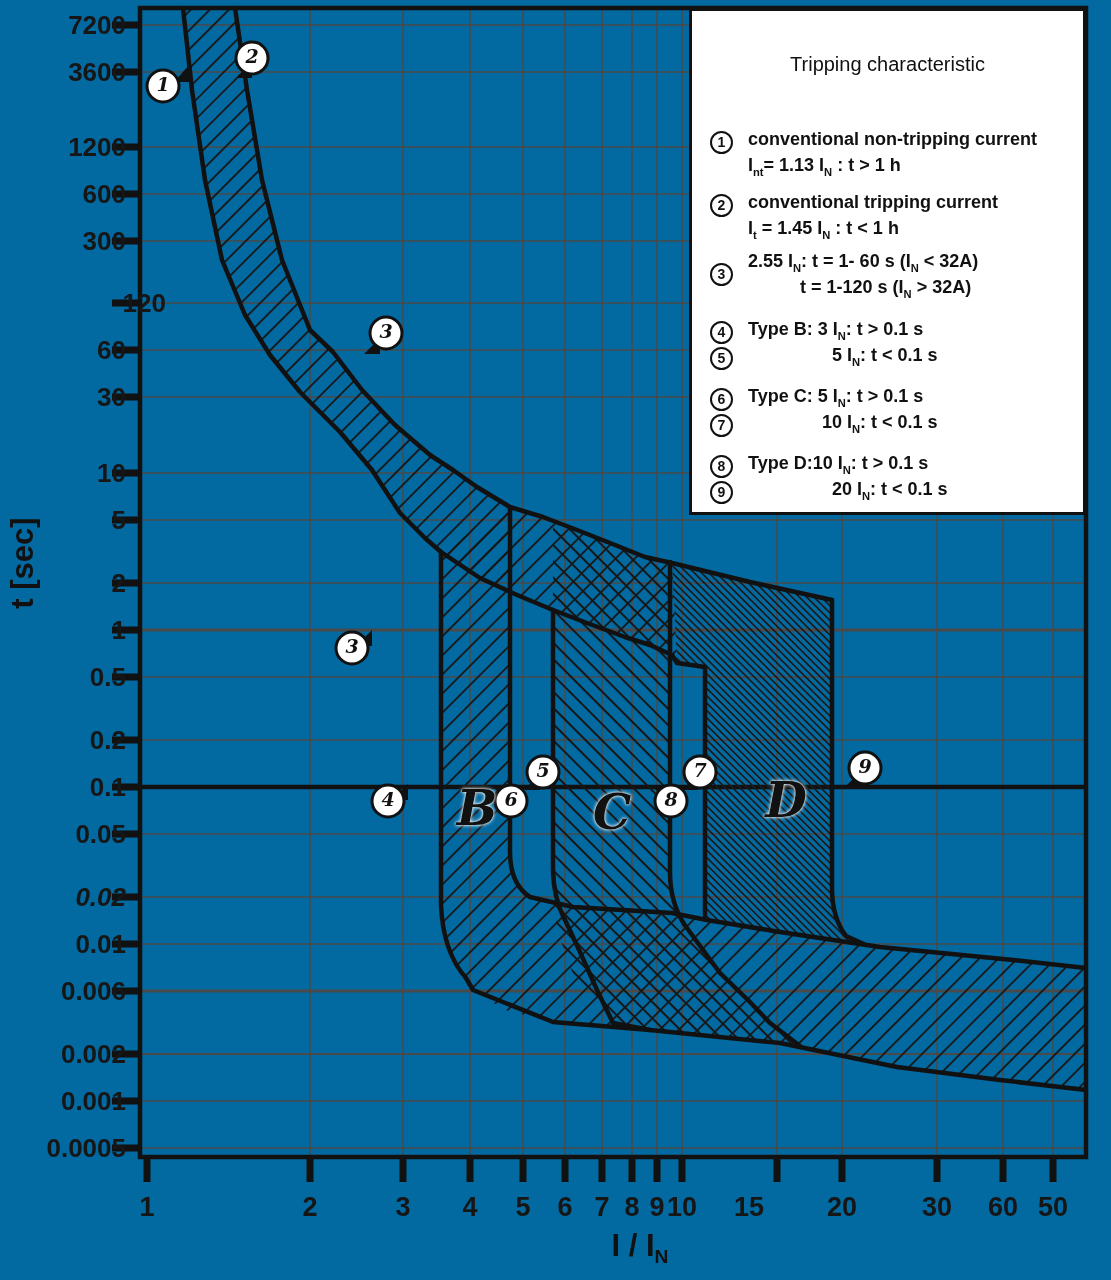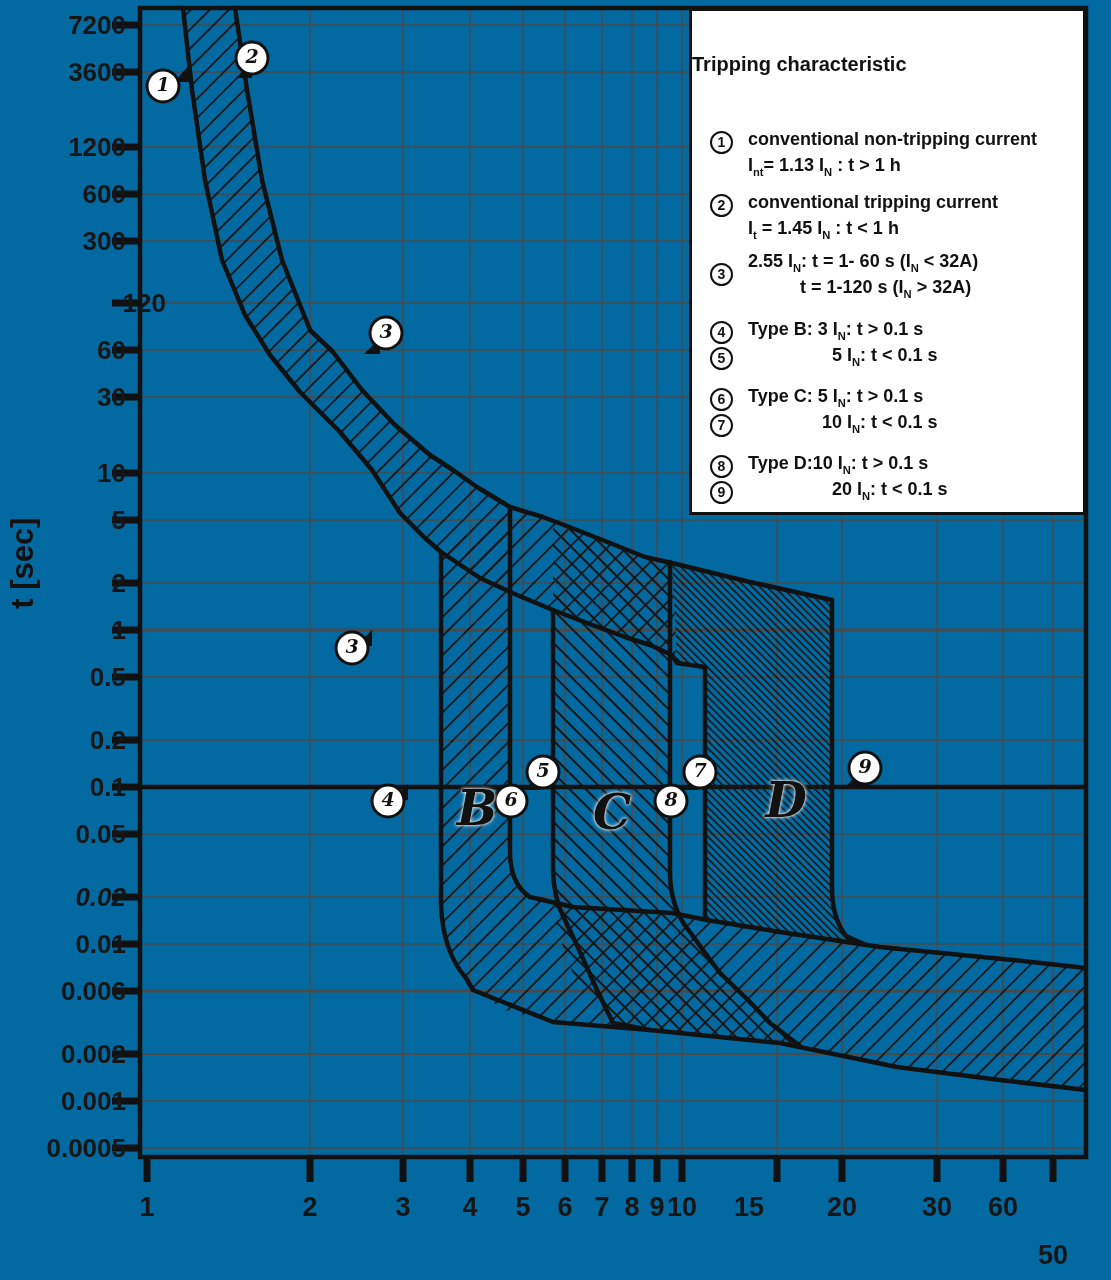--- a/index.html
+++ b/index.html
@@ -9,21 +9,21 @@
   .ylab{position:absolute;left:0;width:126px;text-align:right;font-size:26px;font-weight:bold;
         color:#161616;transform:translateY(-50%);letter-spacing:0px;}
   .xlab{position:absolute;width:90px;text-align:center;font-size:27px;font-weight:bold;color:#161616;}
   .axis-title-y{position:absolute;left:-62px;top:545px;width:170px;text-align:center;
         font-size:31px;font-weight:bold;transform:rotate(-90deg);}
   .axis-title-x{position:absolute;left:540px;top:1228px;width:200px;font-size:31px;font-weight:bold;text-align:center;}
   .axis-title-x sub,.legend-line sub{font-size:0.62em;}
   
   .legend-box{position:absolute;left:689px;top:8px;width:397px;height:507px;background:#fff;
         border:3px solid #111;box-sizing:border-box;}
-  .legend-title{position:absolute;left:0;width:100%;font-size:20px;font-weight:bold;}
+  .legend-title{position:absolute;left:0;width:100%;text-align:center;font-size:20px;font-weight:normal;}
   .lg-item-circle{position:absolute;width:23px;height:23px;border:2.4px solid #111;border-radius:50%;
         box-sizing:border-box;text-align:center;font-size:14px;font-weight:bold;line-height:19px;background:#fff;}
   .legend-line{position:absolute;font-size:18px;font-weight:bold;white-space:nowrap;}
   
   .marker{position:absolute;width:29px;height:29px;border:3px solid #111;border-radius:50%;background:#fff;
         transform:translate(-50%,-50%);text-align:center;
         font-family:"DejaVu Serif",serif;font-style:italic;font-weight:bold;font-size:19px;line-height:24px;}
   .region-letter{position:absolute;transform:translate(-50%,-50%);
         font-family:"DejaVu Serif",serif;font-style:italic;font-weight:bold;font-size:48px;
         text-shadow:0 0 4px #fff,0 0 2px #fff;}
@@ -210,24 +210,25 @@
       <div class="xlab" style="left: 478px; top: 1192px;">5</div>
       <div class="xlab" style="left: 520px; top: 1192px;">6</div>
       <div class="xlab" style="left: 557px; top: 1192px;">7</div>
       <div class="xlab" style="left: 587px; top: 1192px;">8</div>
       <div class="xlab" style="left: 612px; top: 1192px;">9</div>
       <div class="xlab" style="left: 637px; top: 1192px;">10</div>
       <div class="xlab" style="left: 704px; top: 1192px; text-align: center;">15</div>
       <div class="xlab" style="left: 797px; top: 1192px;">20</div>
       <div class="xlab" style="left: 892px; top: 1192px;">30</div>
       <div class="xlab" style="left: 958px; top: 1192px;">60</div>
-      <div class="xlab" style="left: 1008px; top: 1192px; margin-top: 48px;">50</div>
+      <div class="xlab" style="left: 1008px; top: 1192px;">50</div>
     </div>
 
   <div class="axis-title-y">t [sec]</div>
+  <div class="axis-title-x">I / I<sub>N</sub></div>
 
   <div class="marker" style="left:163px;top:86px">1</div>
   <div class="marker" style="left:252px;top:58px">2</div>
   <div class="marker" style="left:386px;top:333px">3</div>
   <div class="marker" style="left:352px;top:648px">3</div>
   <div class="marker" style="left:388px;top:801px">4</div>
   <div class="marker" style="left:543px;top:772px">5</div>
   <div class="marker" style="left:511px;top:801px">6</div>
   <div class="marker" style="left:700px;top:772px">7</div>
   <div class="marker" style="left:671px;top:801px">8</div>

